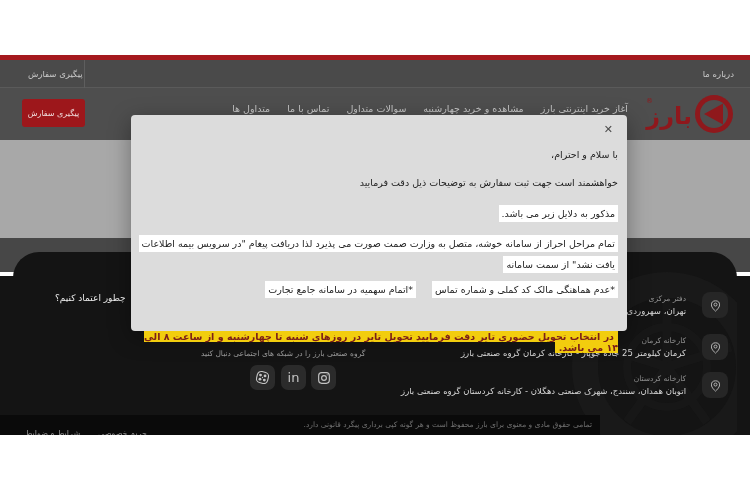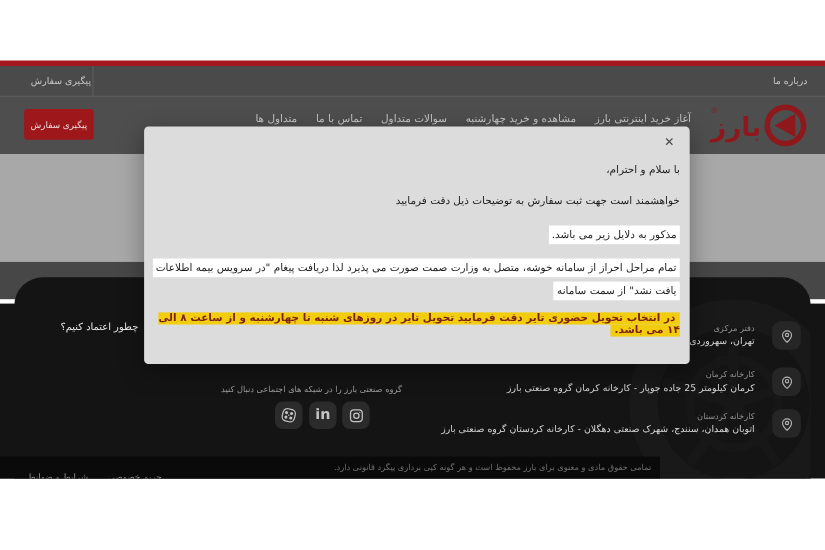--- a/index.html
+++ b/index.html
@@ -31,21 +31,21 @@
   .band{top:238px;left:0;width:750px;height:34px;background:#474747}
   .edgefill{top:276px;left:0;width:750px;height:159px;background:#141414}
   .footerpanel{top:252px;left:13px;width:724px;height:183px;background:#141414;border-radius:26px 26px 0 0;overflow:hidden}
   .tire{position:absolute;right:-30px;top:20px;opacity:.55}
 
   
   .trust{top:293px;left:55px;font-size:9px;color:#ececec;direction:rtl;cursor:pointer}
   .socialtitle{top:349px;left:201px;font-size:7.5px;color:#9b9b9b;direction:rtl}
   .socialicon{width:25px;height:25px;border-radius:7px;background:#2b2b2b;display:flex;align-items:center;justify-content:center;cursor:pointer}
   .si-1{top:365px;left:250px}.si-2{top:365px;left:281px}.si-3{top:365px;left:311px}
-  .in-glyph{font-size:13px;font-weight:bold;color:#c4c4c4;font-family:"DejaVu Sans",sans-serif}
+  .in-glyph{font-size:13px;font-weight:normal;color:#c4c4c4;font-family:"DejaVu Sans",sans-serif}
 
   .contact{position:absolute;right:0;width:750px;direction:rtl}
   .c-icon{position:absolute;right:22px;top:0;width:26px;height:26px;border-radius:8px;background:#262626;
           display:flex;align-items:center;justify-content:center}
   .c-label{position:absolute;right:64px;top:2px;font-size:7.5px;color:#8f8f8f;direction:rtl}
   .c-value{position:absolute;right:64px;top:14px;font-size:8.5px;color:#d6d6d6;direction:rtl;white-space:nowrap}
   .row1{top:292px}.row2{top:334px}.row3{top:372px}
 
   .copybar{top:415px;left:0;width:600px;height:20px;background:#0a0a0a;overflow:hidden}
   .copyright{position:absolute;right:8px;top:5px;font-size:7.5px;color:#6f6f6f;direction:rtl;white-space:nowrap}
@@ -183,18 +183,22 @@
   <div class="abs modal">
     <span class="close">✕</span>
     <div class="m-greet">با سلام و احترام،</div>
     <div class="m-intro">خواهشمند است جهت ثبت سفارش به توضیحات ذیل دقت فرمایید</div>
     <div class="m-body">
       <span class="hl-white">مذکور به دلایل زیر می باشد.</span>
     </div>
     <div class="m-body">
       <span class="hl-white">تمام مراحل احراز از سامانه خوشه، متصل به وزارت صمت صورت می پذیرد لذا دریافت پیغام "در سرویس بیمه اطلاعات یافت نشد" از سمت سامانه</span>
     </div>
+    <div class="m-reasons">
+      <span class="hl-white">*عدم هماهنگی مالک کد کملی و شماره تماس</span>
+      <span class="hl-white">*اتمام سهمیه در سامانه جامع تجارت</span>
+    </div>
     <div>
       <span class="hl-yellow">در انتخاب تحویل حضوری تایر دقت فرمایید تحویل تایر در روزهای شنبه تا چهارشنبه و از ساعت ۸ الی ۱۴ می باشد.</span>
     </div>
   </div>
 
 </div>
 
 </body></html>

